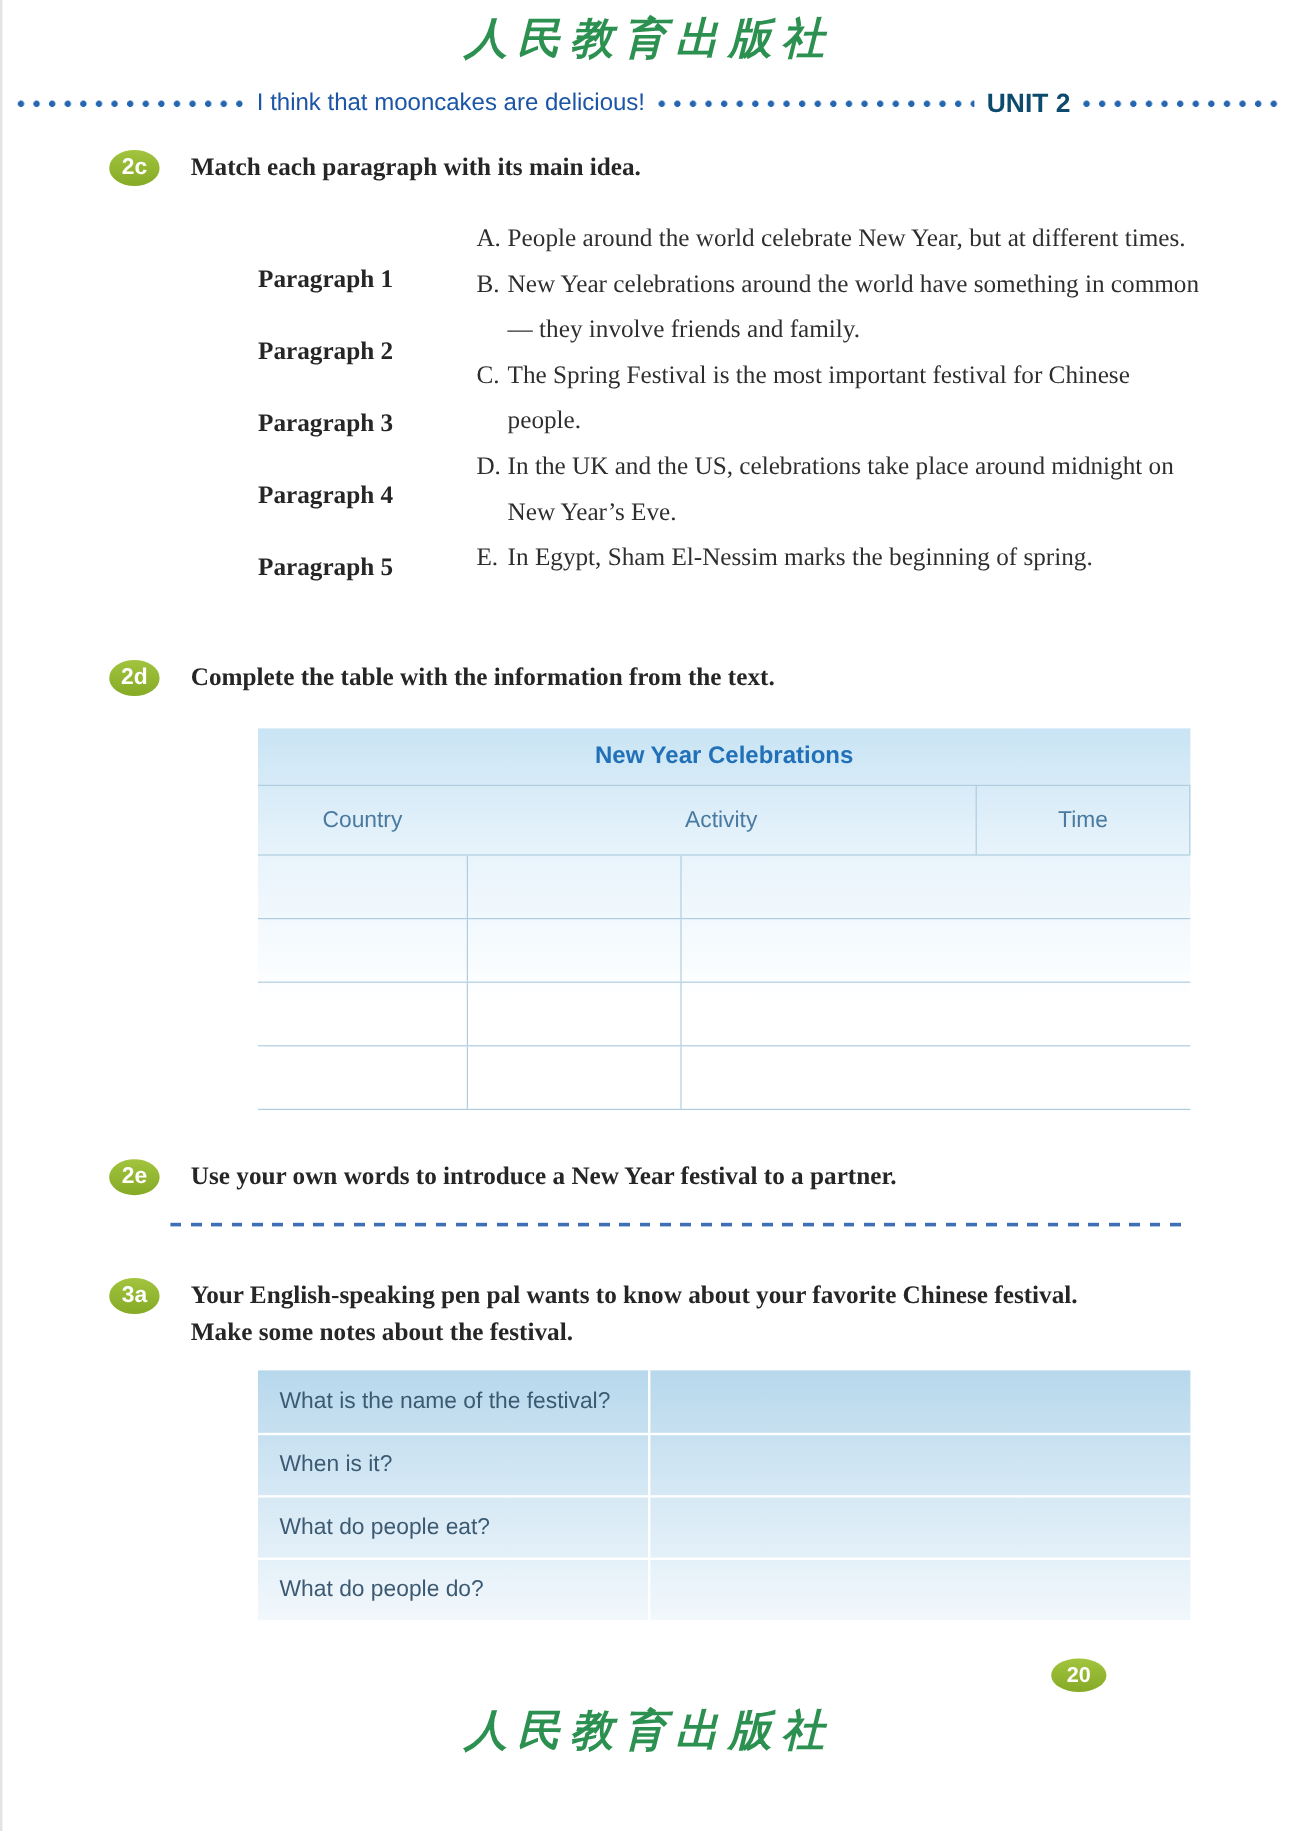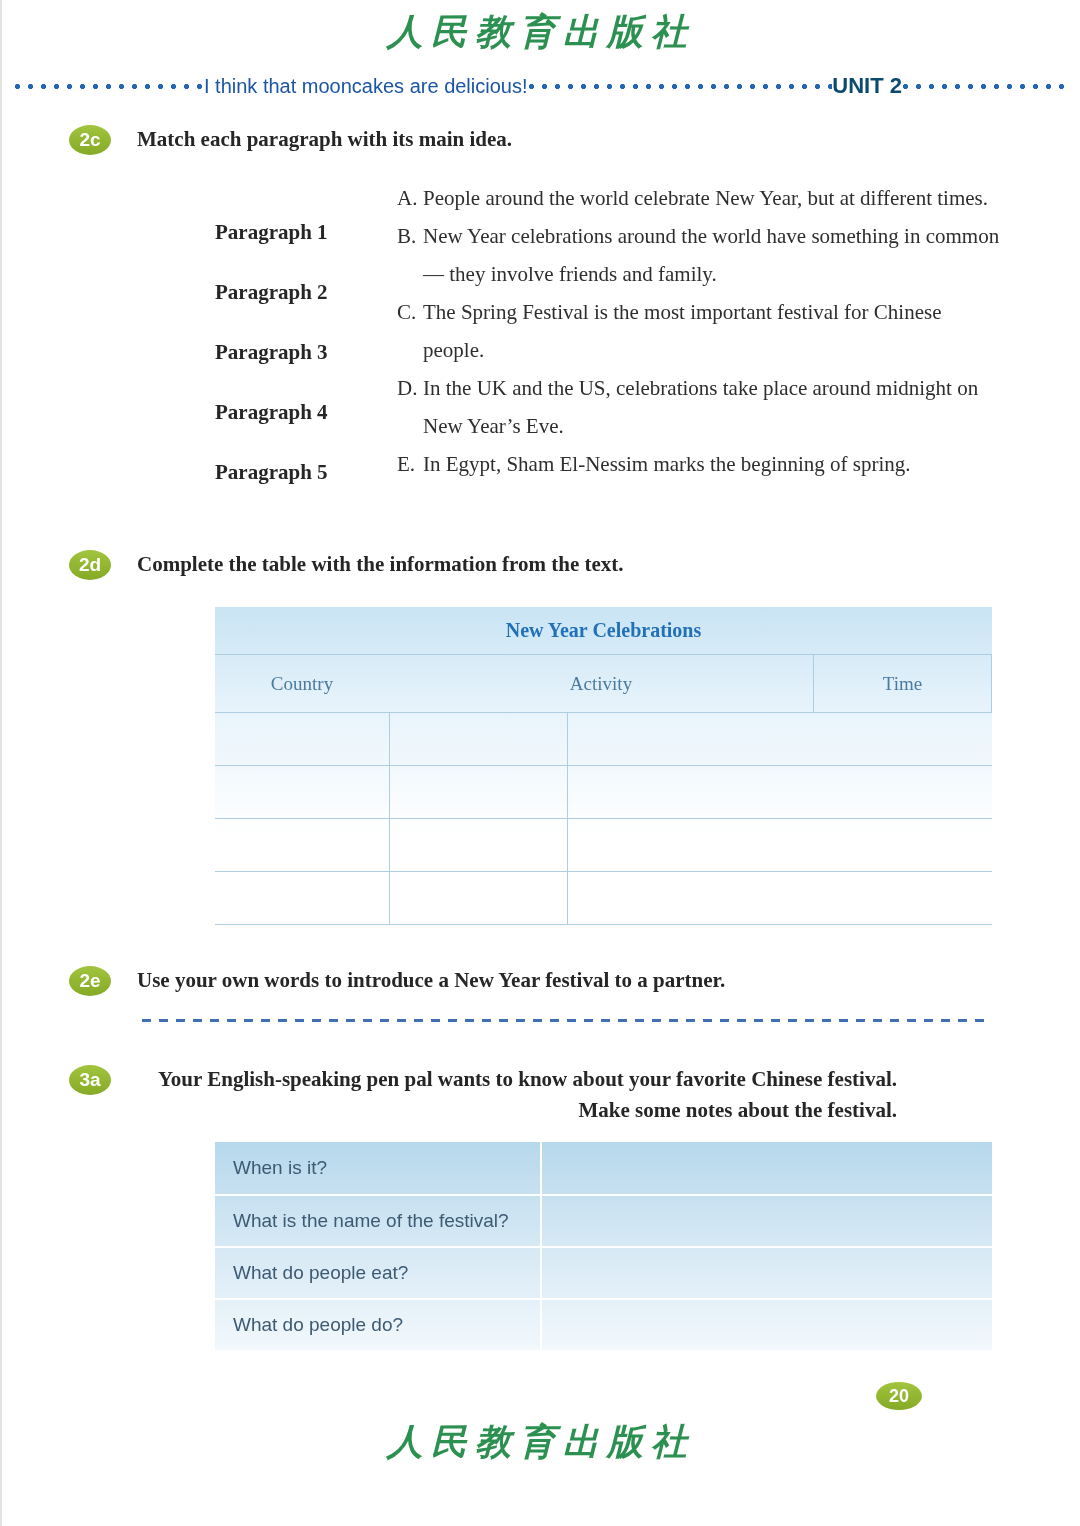--- a/index.html
+++ b/index.html
@@ -13,37 +13,37 @@
   .logo {
     text-align:center; color:#2c9150; font-weight:bold; font-style:italic;
     font-size:36px; letter-spacing:8px; font-family:"DejaVu Serif", serif;
   }
   .logo.top { padding-top:8px; height:56px; }
   .logo.bottom { margin-top:8px; height:46px; }
 
   
   .header-rule {
     display:flex; align-items:center; height:32px; margin-top:14px;
-    padding:0 10px 0 12px; 
+    padding:0 10px 0 12px; gap:10px;
     font-family:"Liberation Sans", sans-serif;
   }
   .dots {
     height:7px; align-self:center;
     background-image:radial-gradient(circle at 3.5px 3.5px, #2566b0 2.4px, transparent 2.9px);
     background-size:13px 7px; background-repeat:repeat-x;
   }
   .dots.left { width:190px; }
   .dots.mid  { flex:1; }
   .dots.right{ width:168px; }
   .header-title { color:#1b55a5; font-size:20px; white-space:nowrap; }
   .unit-label { color:#0c4a6e; font-size:22px; font-weight:bold; white-space:nowrap; }
 
   
   .section-head {
-    display:flex; align-items:flex-start; padding-left:67px; padding-right:60px;text-align:right;
+    display:flex; align-items:flex-start; padding-left:89px; padding-right:60px;
   }
   .badge {
     flex:none; width:42px; height:30px; border-radius:50%;
     background:linear-gradient(180deg,#a2c43e,#85aa26);
     color:#ffffff; font-weight:bold; font-size:19px;
     font-family:"Liberation Sans", sans-serif;
     display:flex; align-items:center; justify-content:center;
     margin-right:26px; margin-top:1px;
   }
   .section-title {
@@ -61,21 +61,21 @@
   .options-col { width:604px; }
   .option { display:flex; font-size:21px; color:#2e2e2e; line-height:38px; }
   .opt-letter { flex:none; width:26px; }
   .opt-text { flex:1; }
 
   
   .table2d {
     margin-left:213px; margin-top:27px; width:777px;
     background:linear-gradient(180deg,#c9e4f4 0%, #e7f3fb 32%, #ffffff 72%);
     border-bottom:1px solid #aecde0;
-    font-family:Liberation Serif, serif;
+    font-family:Liberation Sans, sans-serif;
   }
   .t2d-title {
     height:47px; display:flex; align-items:center; justify-content:center;
     color:#2271b8; font-weight:bold; font-size:20px;
   }
   .t2d-headrow, .t2d-row { display:flex; border-top:1px solid #aecde0; }
   .t2d-headrow { height:58px; }
   .t2d-row { height:53px; }
   .cell { display:flex; align-items:center; justify-content:center;text-align:center; }
   .cell.country { width:174px; }
@@ -212,25 +212,25 @@
 
   <div class="dashed-sep"></div>
 
   <div class="section-head mt-3a">
     <div class="badge">3a</div>
     <div class="section-title wrap">Your English-speaking pen pal wants to know about your favorite Chinese festival. Make some notes about the festival.</div>
   </div>
 
   <div class="table3a">
     <div class="t3a-row">
+      <div class="t3a-q">What is the name of the festival?</div>
+      <div class="t3a-a"></div>
+    </div>
+    <div class="t3a-row">
       <div class="t3a-q">When is it?</div>
-      <div class="t3a-a"></div>
-    </div>
-    <div class="t3a-row">
-      <div class="t3a-q">What is the name of the festival?</div>
       <div class="t3a-a"></div>
     </div>
     <div class="t3a-row">
       <div class="t3a-q">What do people eat?</div>
       <div class="t3a-a"></div>
     </div>
     <div class="t3a-row">
       <div class="t3a-q">What do people do?</div>
       <div class="t3a-a"></div>
     </div>

